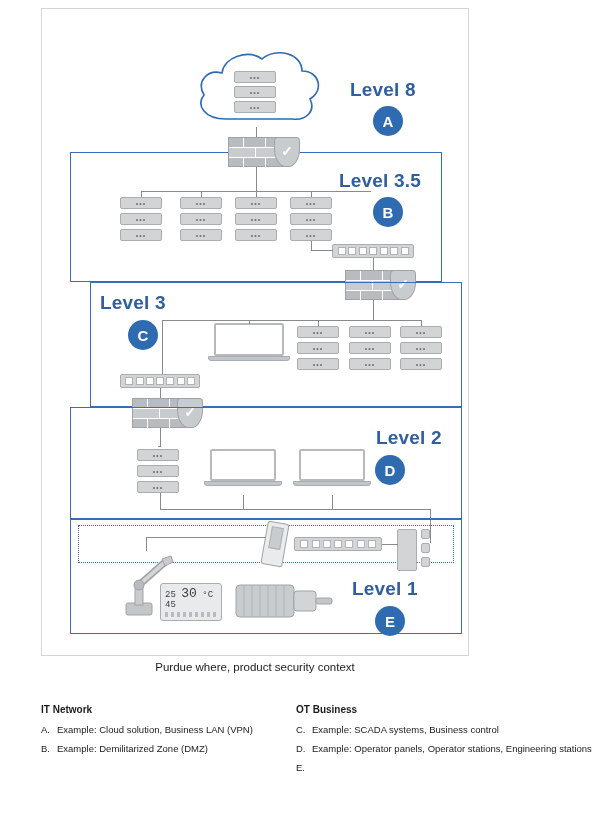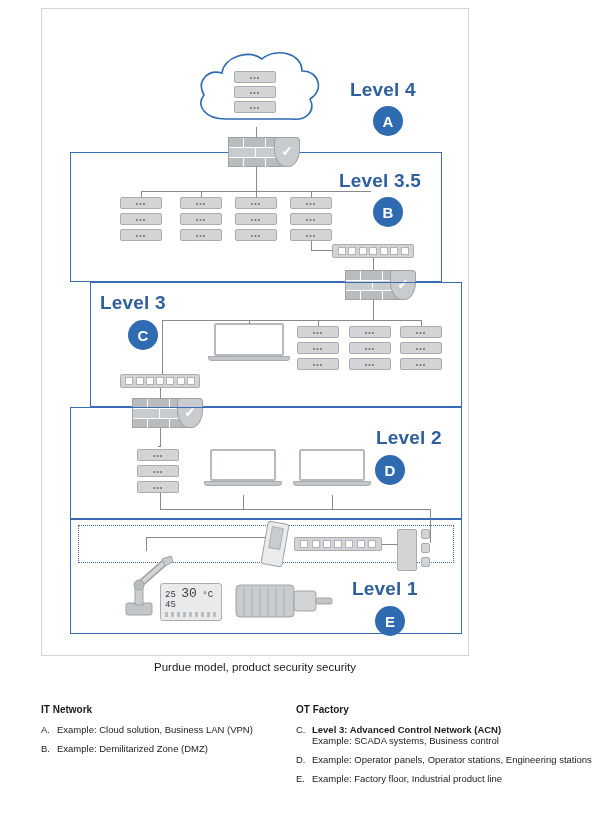--- a/index.html
+++ b/index.html
@@ -262,21 +262,21 @@
     <div class="cloud">
       <svg width="136" height="84" viewBox="0 0 136 84">
         <path d="M36 74 C14 74 6 60 14 50 C6 36 18 24 32 28 C34 12 58 4 72 14
                  C86 2 112 8 112 26 C130 26 134 46 120 54 C126 66 116 76 102 74 Z" fill="#ffffff" stroke="#2f6bb0" stroke-width="1.6"></path>
       </svg>
       <div class="srv" style="left:44px; top:26px;"></div>
       <div class="srv" style="left:44px; top:41px;"></div>
       <div class="srv" style="left:44px; top:56px;"></div>
     </div>
 
-    <div class="level-label l4-label">Level 4</div>
+    <div class="level-label l4-label">Level 8</div>
     <div class="badge l4-badge">A</div>
 
     <div class="line vline" style="left:214px; top:118px; height:26px;"></div>
 
     <div class="level-box lb35"></div>
     <div class="level-label l35-label">Level 3.5</div>
     <div class="badge l35-badge">B</div>
 
     <div class="fw" style="left:186px; top:128px;">
       <div class="hb" style="top:9px;"></div>
@@ -473,21 +473,21 @@
           <line x1="44" y1="6" x2="44" y2="38"></line>
           <line x1="52" y1="6" x2="52" y2="38"></line>
         </g>
         <rect x="62" y="12" width="22" height="20" rx="3" fill="#d2d4d6" stroke="#9fa3a7"></rect>
         <rect x="84" y="19" width="16" height="6" rx="2" fill="#c3c6c9" stroke="#9fa3a7"></rect>
       </svg>
     </div>
 
   </div>
 
-  <div class="caption">Purdue model, product security security</div>
+  <div class="caption">Purdue where, product security context</div>
 
   <div class="legend">
 
     <div class="legend-col it">
       <div class="legend-head">IT Network</div>
 
       <div class="legend-row">
         <div class="legend-key">A.</div>
         <div class="legend-body">
           <div class="legend-sub">Example: Cloud solution, Business LAN (VPN)</div>
@@ -496,40 +496,38 @@
 
       <div class="legend-row">
         <div class="legend-key">B.</div>
         <div class="legend-body">
           <div class="legend-sub">Example: Demilitarized Zone (DMZ)</div>
         </div>
       </div>
     </div>
 
     <div class="legend-col ot">
-      <div class="legend-head">OT Factory</div>
+      <div class="legend-head">OT Business</div>
 
       <div class="legend-row">
         <div class="legend-key">C.</div>
         <div class="legend-body">
-          <div class="legend-title">Level 3: Advanced Control Network (ACN)</div>
           <div class="legend-sub">Example: SCADA systems, Business control</div>
         </div>
       </div>
 
       <div class="legend-row">
         <div class="legend-key">D.</div>
         <div class="legend-body">
           <div class="legend-sub">Example: Operator panels, Operator stations, Engineering stations</div>
         </div>
       </div>
 
       <div class="legend-row">
         <div class="legend-key">E.</div>
         <div class="legend-body">
-          <div class="legend-sub">Example: Factory floor, Industrial product line</div>
         </div>
       </div>
     </div>
 
   </div>
 
 </div>
 
 </body></html>

